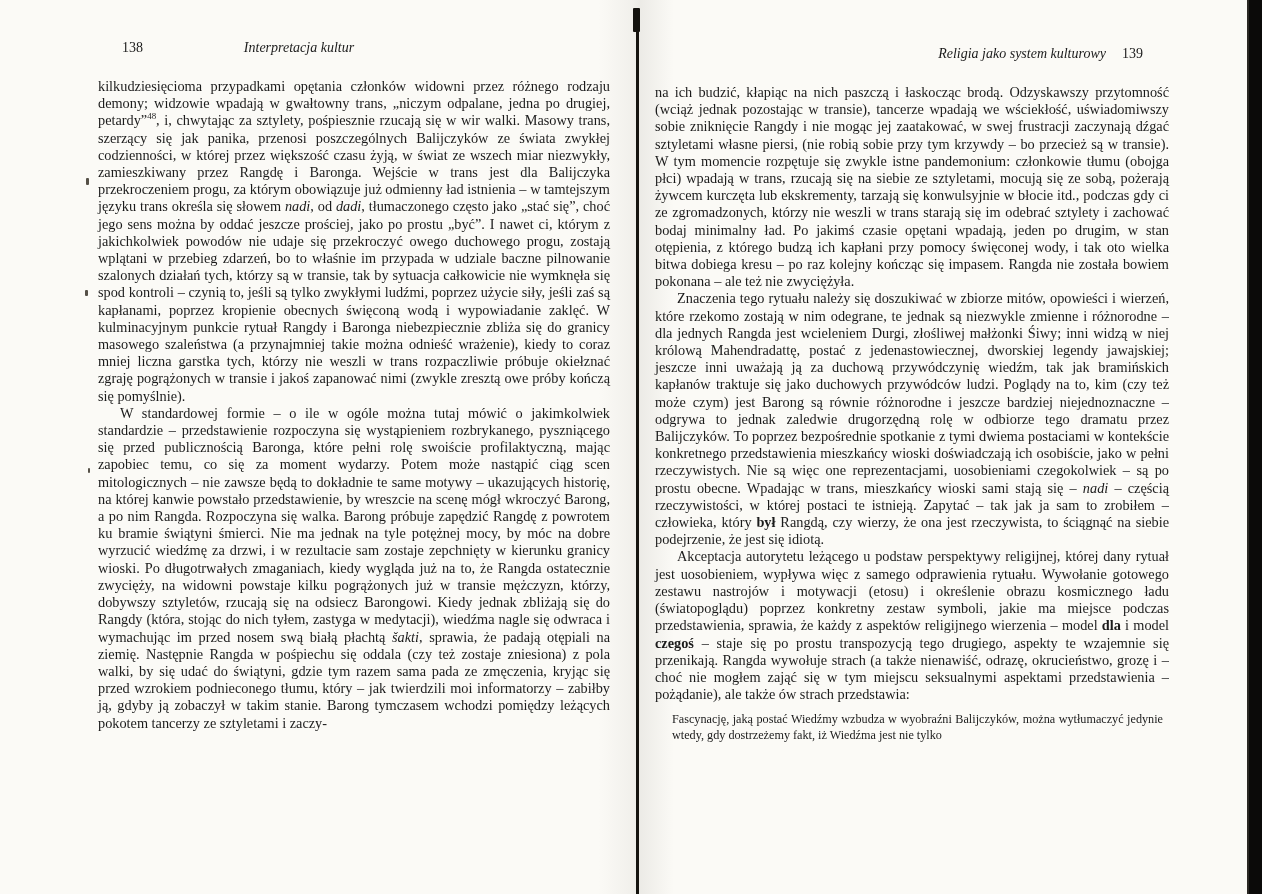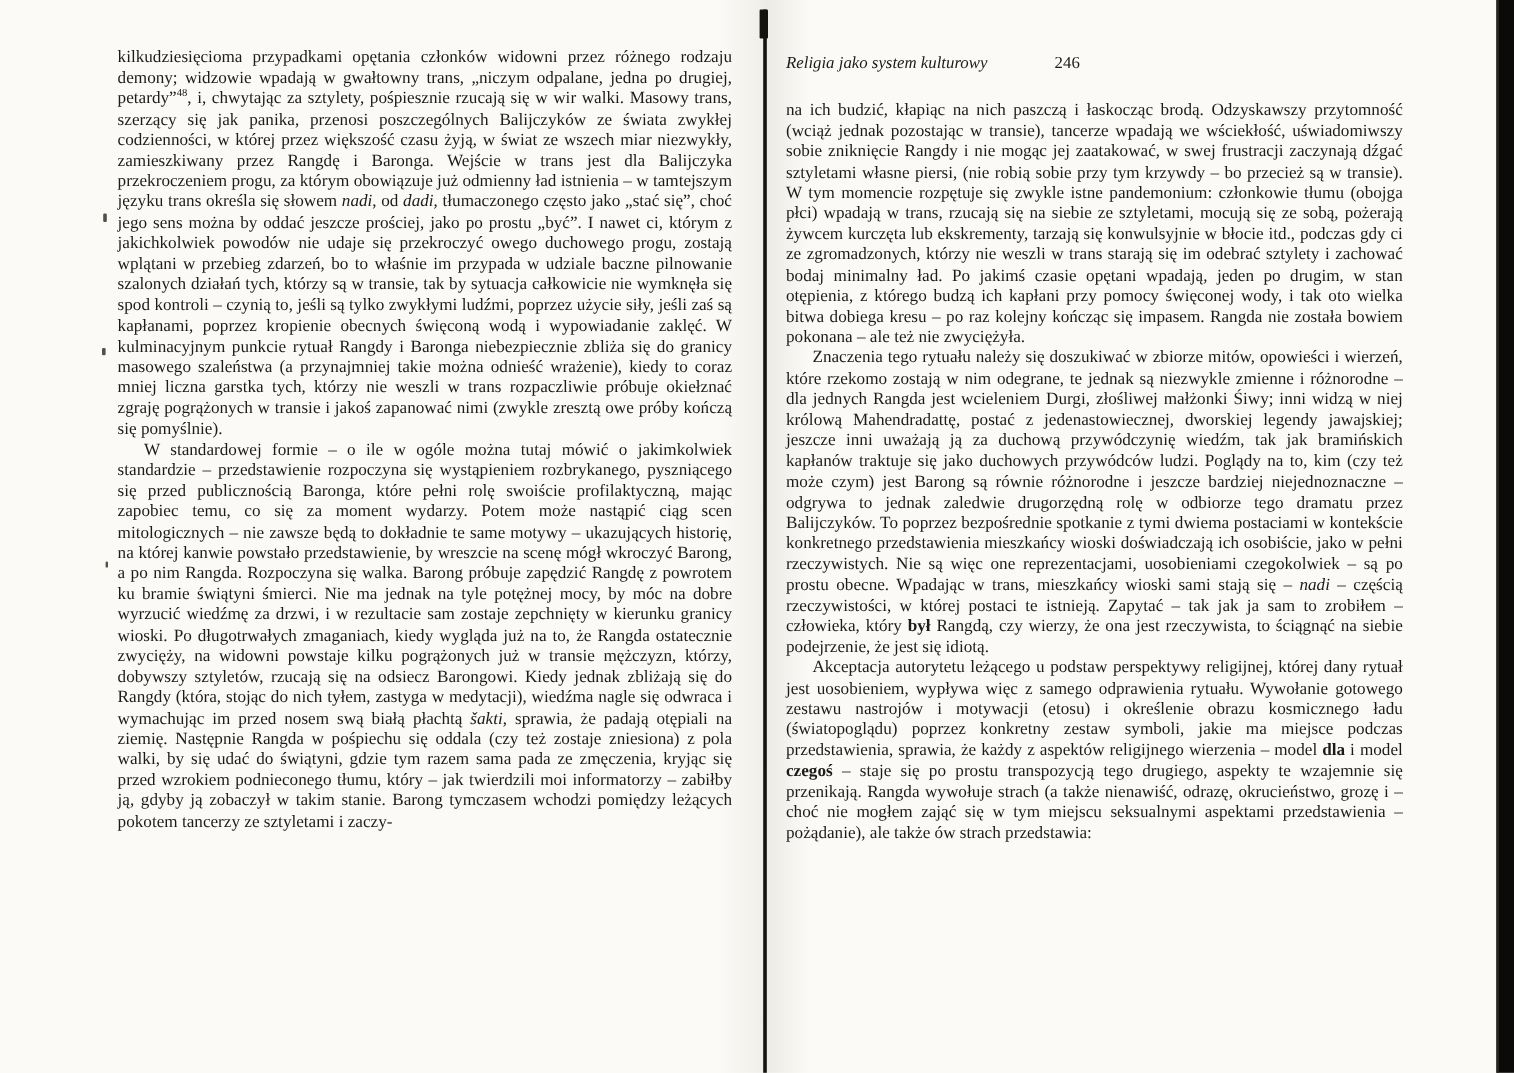--- a/index.html
+++ b/index.html
@@ -16,21 +16,21 @@
 
   .page { position: absolute; }
   .page-left  { left: 98px;  top: 40px; width: 512px; }
   .page-right { left: 655px; top: 46px; width: 514px; }
 
   .running-head { position: relative; height: 17px; margin-bottom: 21px; font-size: 14px; }
   .running-head .pageno { font-style: normal; }
   .running-head .running-title { font-style: italic; }
   .rh-left .pageno { position: absolute; left: 24px; top: 0; }
   .rh-left .running-title { position: absolute; left: 0; right: 110px; text-align: center; top: 0; }
-  .rh-right { display: flex; justify-content: flex-start; gap: 56px; padding-right: 26px; }
+  .rh-right { display: flex; justify-content: flex-end; gap: 16px; padding-right: 26px; }
 
   .body-text { text-align: justify; font-size: 14.3px; line-height: 17.2px; }
   .para { margin: 0; text-align: justify; font-family: Liberation Serif, serif; }
   .para.indent { text-indent: 22px; }
   .para.quote {
     font-size: 12.2px;
     line-height: 15.4px;
     margin: 9px 6px 0 17px;
     text-indent: 0;
   }
@@ -61,38 +61,43 @@
   .speck-3 { left: 88px; top: 468px; width: 2px; height: 5px; }
 </style>
 </head>
 <body>
 
 <div class="scan">
 
   <div class="gutter-shadow"></div>
 
   <div class="page page-left">
+    <div class="running-head rh-left">
+      <span class="pageno">138</span>
+      <span class="running-title">Interpretacja kultur</span>
+    </div>
     <div class="body-text">
       <p class="para"><span>kilkudziesięcioma przypadkami opętania członków widowni przez różnego rodzaju demony; widzowie wpadają w gwałtowny trans, „niczym odpalane, jedna po drugiej, petardy”</span><sup>48</sup><span>, i, chwytając za sztylety, pośpiesznie rzucają się w wir walki. Masowy trans, szerzący się jak panika, przenosi poszczególnych Balijczyków ze świata zwykłej codzienności, w której przez większość czasu żyją, w świat ze wszech miar niezwykły, zamieszkiwany przez Rangdę i Baronga. Wejście w trans jest dla Balijczyka przekroczeniem progu, za którym obowiązuje już odmienny ład istnienia – w tamtejszym języku trans określa się słowem </span><span class="it">nadi</span><span>, od </span><span class="it">dadi</span><span>, tłumaczonego często jako „stać się”, choć jego sens można by oddać jeszcze prościej, jako po prostu „być”. I nawet ci, którym z jakichkolwiek powodów nie udaje się przekroczyć owego duchowego progu, zostają wplątani w przebieg zdarzeń, bo to właśnie im przypada w udziale baczne pilnowanie szalonych działań tych, którzy są w transie, tak by sytuacja całkowicie nie wymknęła się spod kontroli – czynią to, jeśli są tylko zwykłymi ludźmi, poprzez użycie siły, jeśli zaś są kapłanami, poprzez kropienie obecnych święconą wodą i wypowiadanie zaklęć. W kulminacyjnym punkcie rytuał Rangdy i Baronga niebezpiecznie zbliża się do granicy masowego szaleństwa (a przynajmniej takie można odnieść wrażenie), kiedy to coraz mniej liczna garstka tych, którzy nie weszli w trans rozpaczliwie próbuje okiełznać zgraję pogrążonych w transie i jakoś zapanować nimi (zwykle zresztą owe próby kończą się pomyślnie).</span></p>
       <p class="para indent"><span>W standardowej formie – o ile w ogóle można tutaj mówić o jakimkolwiek standardzie – przedstawienie rozpoczyna się wystąpieniem rozbrykanego, pyszniącego się przed publicznością Baronga, które pełni rolę swoiście profilaktyczną, mając zapobiec temu, co się za moment wydarzy. Potem może nastąpić ciąg scen mitologicznych – nie zawsze będą to dokładnie te same motywy – ukazujących historię, na której kanwie powstało przedstawienie, by wreszcie na scenę mógł wkroczyć Barong, a po nim Rangda. Rozpoczyna się walka. Barong próbuje zapędzić Rangdę z powrotem ku bramie świątyni śmierci. Nie ma jednak na tyle potężnej mocy, by móc na dobre wyrzucić wiedźmę za drzwi, i w rezultacie sam zostaje zepchnięty w kierunku granicy wioski. Po długotrwałych zmaganiach, kiedy wygląda już na to, że Rangda ostatecznie zwycięży, na widowni powstaje kilku pogrążonych już w transie mężczyzn, którzy, dobywszy sztyletów, rzucają się na odsiecz Barongowi. Kiedy jednak zbliżają się do Rangdy (która, stojąc do nich tyłem, zastyga w medytacji), wiedźma nagle się odwraca i wymachując im przed nosem swą białą płachtą </span><span class="it">šakti</span><span>, sprawia, że padają otępiali na ziemię. Następnie Rangda w pośpiechu się oddala (czy też zostaje zniesiona) z pola walki, by się udać do świątyni, gdzie tym razem sama pada ze zmęczenia, kryjąc się przed wzrokiem podnieconego tłumu, który – jak twierdzili moi informatorzy – zabiłby ją, gdyby ją zobaczył w takim stanie. Barong tymczasem wchodzi pomiędzy leżących pokotem tancerzy ze sztyletami i zaczy-</span></p>
     </div>
   </div>
 
   <div class="gutter-line"></div>
   <div class="gutter-blob"></div>
 
   <div class="page page-right">
     <div class="running-head rh-right">
       <span class="running-title">Religia jako system kulturowy</span>
-      <span class="pageno">246</span>
+      <span class="pageno">139</span>
     </div>
     <div class="body-text">
       <p class="para"><span>na ich budzić, kłapiąc na nich paszczą i łaskocząc brodą. Odzyskawszy przytomność (wciąż jednak pozostając w transie), tancerze wpadają we wściekłość, uświadomiwszy sobie zniknięcie Rangdy i nie mogąc jej zaatakować, w swej frustracji zaczynają dźgać sztyletami własne piersi, (nie robią sobie przy tym krzywdy – bo przecież są w transie). W tym momencie rozpętuje się zwykle istne pandemonium: członkowie tłumu (obojga płci) wpadają w trans, rzucają się na siebie ze sztyletami, mocują się ze sobą, pożerają żywcem kurczęta lub ekskrementy, tarzają się konwulsyjnie w błocie itd., podczas gdy ci ze zgromadzonych, którzy nie weszli w trans starają się im odebrać sztylety i zachować bodaj minimalny ład. Po jakimś czasie opętani wpadają, jeden po drugim, w stan otępienia, z którego budzą ich kapłani przy pomocy święconej wody, i tak oto wielka bitwa dobiega kresu – po raz kolejny kończąc się impasem. Rangda nie została bowiem pokonana – ale też nie zwyciężyła.</span></p>
       <p class="para indent"><span>Znaczenia tego rytuału należy się doszukiwać w zbiorze mitów, opowieści i wierzeń, które rzekomo zostają w nim odegrane, te jednak są niezwykle zmienne i różnorodne – dla jednych Rangda jest wcieleniem Durgi, złośliwej małżonki Śiwy; inni widzą w niej królową Mahendradattę, postać z jedenastowiecznej, dworskiej legendy jawajskiej; jeszcze inni uważają ją za duchową przywódczynię wiedźm, tak jak bramińskich kapłanów traktuje się jako duchowych przywódców ludzi. Poglądy na to, kim (czy też może czym) jest Barong są równie różnorodne i jeszcze bardziej niejednoznaczne – odgrywa to jednak zaledwie drugorzędną rolę w odbiorze tego dramatu przez Balijczyków. To poprzez bezpośrednie spotkanie z tymi dwiema postaciami w kontekście konkretnego przedstawienia mieszkańcy wioski doświadczają ich osobiście, jako w pełni rzeczywistych. Nie są więc one reprezentacjami, uosobieniami czegokolwiek – są po prostu obecne. Wpadając w trans, mieszkańcy wioski sami stają się – </span><span class="it">nadi</span><span> – częścią rzeczywistości, w której postaci te istnieją. Zapytać – tak jak ja sam to zrobiłem – człowieka, który </span><span class="bd">był</span><span> Rangdą, czy wierzy, że ona jest rzeczywista, to ściągnąć na siebie podejrzenie, że jest się idiotą.</span></p>
       <p class="para indent"><span>Akceptacja autorytetu leżącego u podstaw perspektywy religijnej, której dany rytuał jest uosobieniem, wypływa więc z samego odprawienia rytuału. Wywołanie gotowego zestawu nastrojów i motywacji (etosu) i określenie obrazu kosmicznego ładu (światopoglądu) poprzez konkretny zestaw symboli, jakie ma miejsce podczas przedstawienia, sprawia, że każdy z aspektów religijnego wierzenia – model </span><span class="bd">dla</span><span> i model </span><span class="bd">czegoś</span><span> – staje się po prostu transpozycją tego drugiego, aspekty te wzajemnie się przenikają. Rangda wywołuje strach (a także nienawiść, odrazę, okrucieństwo, grozę i – choć nie mogłem zająć się w tym miejscu seksualnymi aspektami przedstawienia – pożądanie), ale także ów strach przedstawia:</span></p>
+      <p class="para quote"><span>Fascynację, jaką postać Wiedźmy wzbudza w wyobraźni Balijczyków, można wytłumaczyć jedynie wtedy, gdy dostrzeżemy fakt, iż Wiedźma jest nie tylko</span></p>
     </div>
   </div>
 
   <div class="speck speck-1"></div>
   <div class="speck speck-2"></div>
   <div class="speck speck-3"></div>
 
   <div class="scan-edge"></div>
 
 </div>

